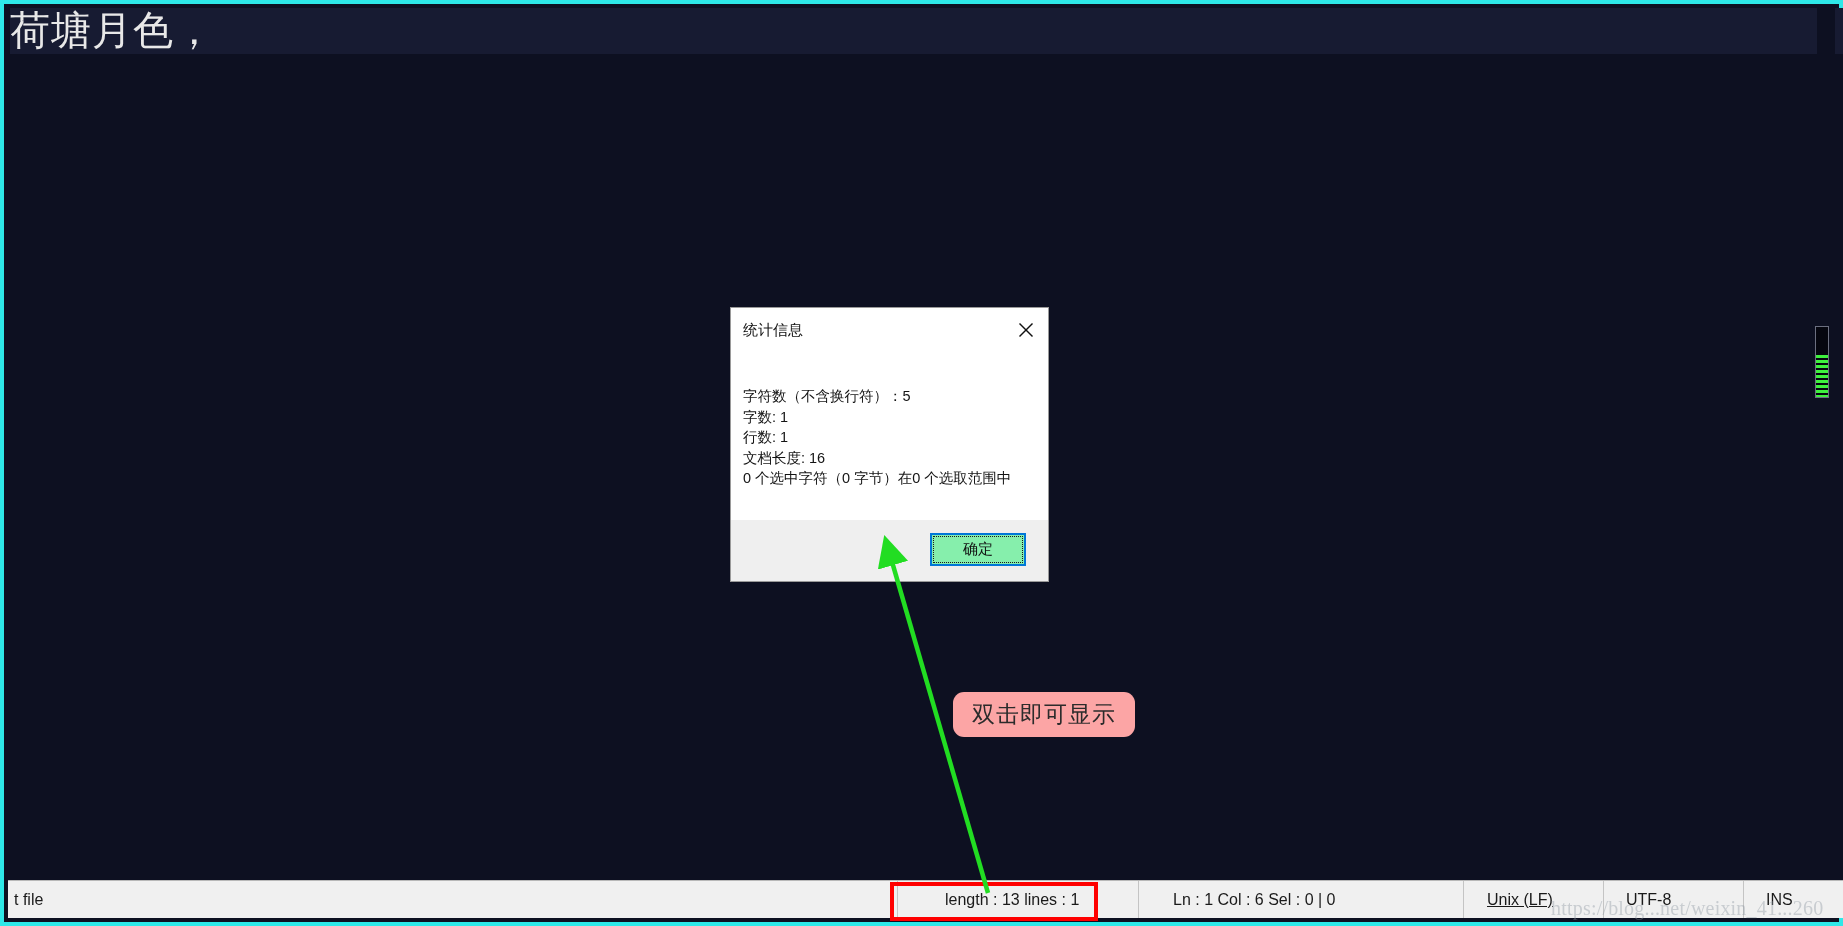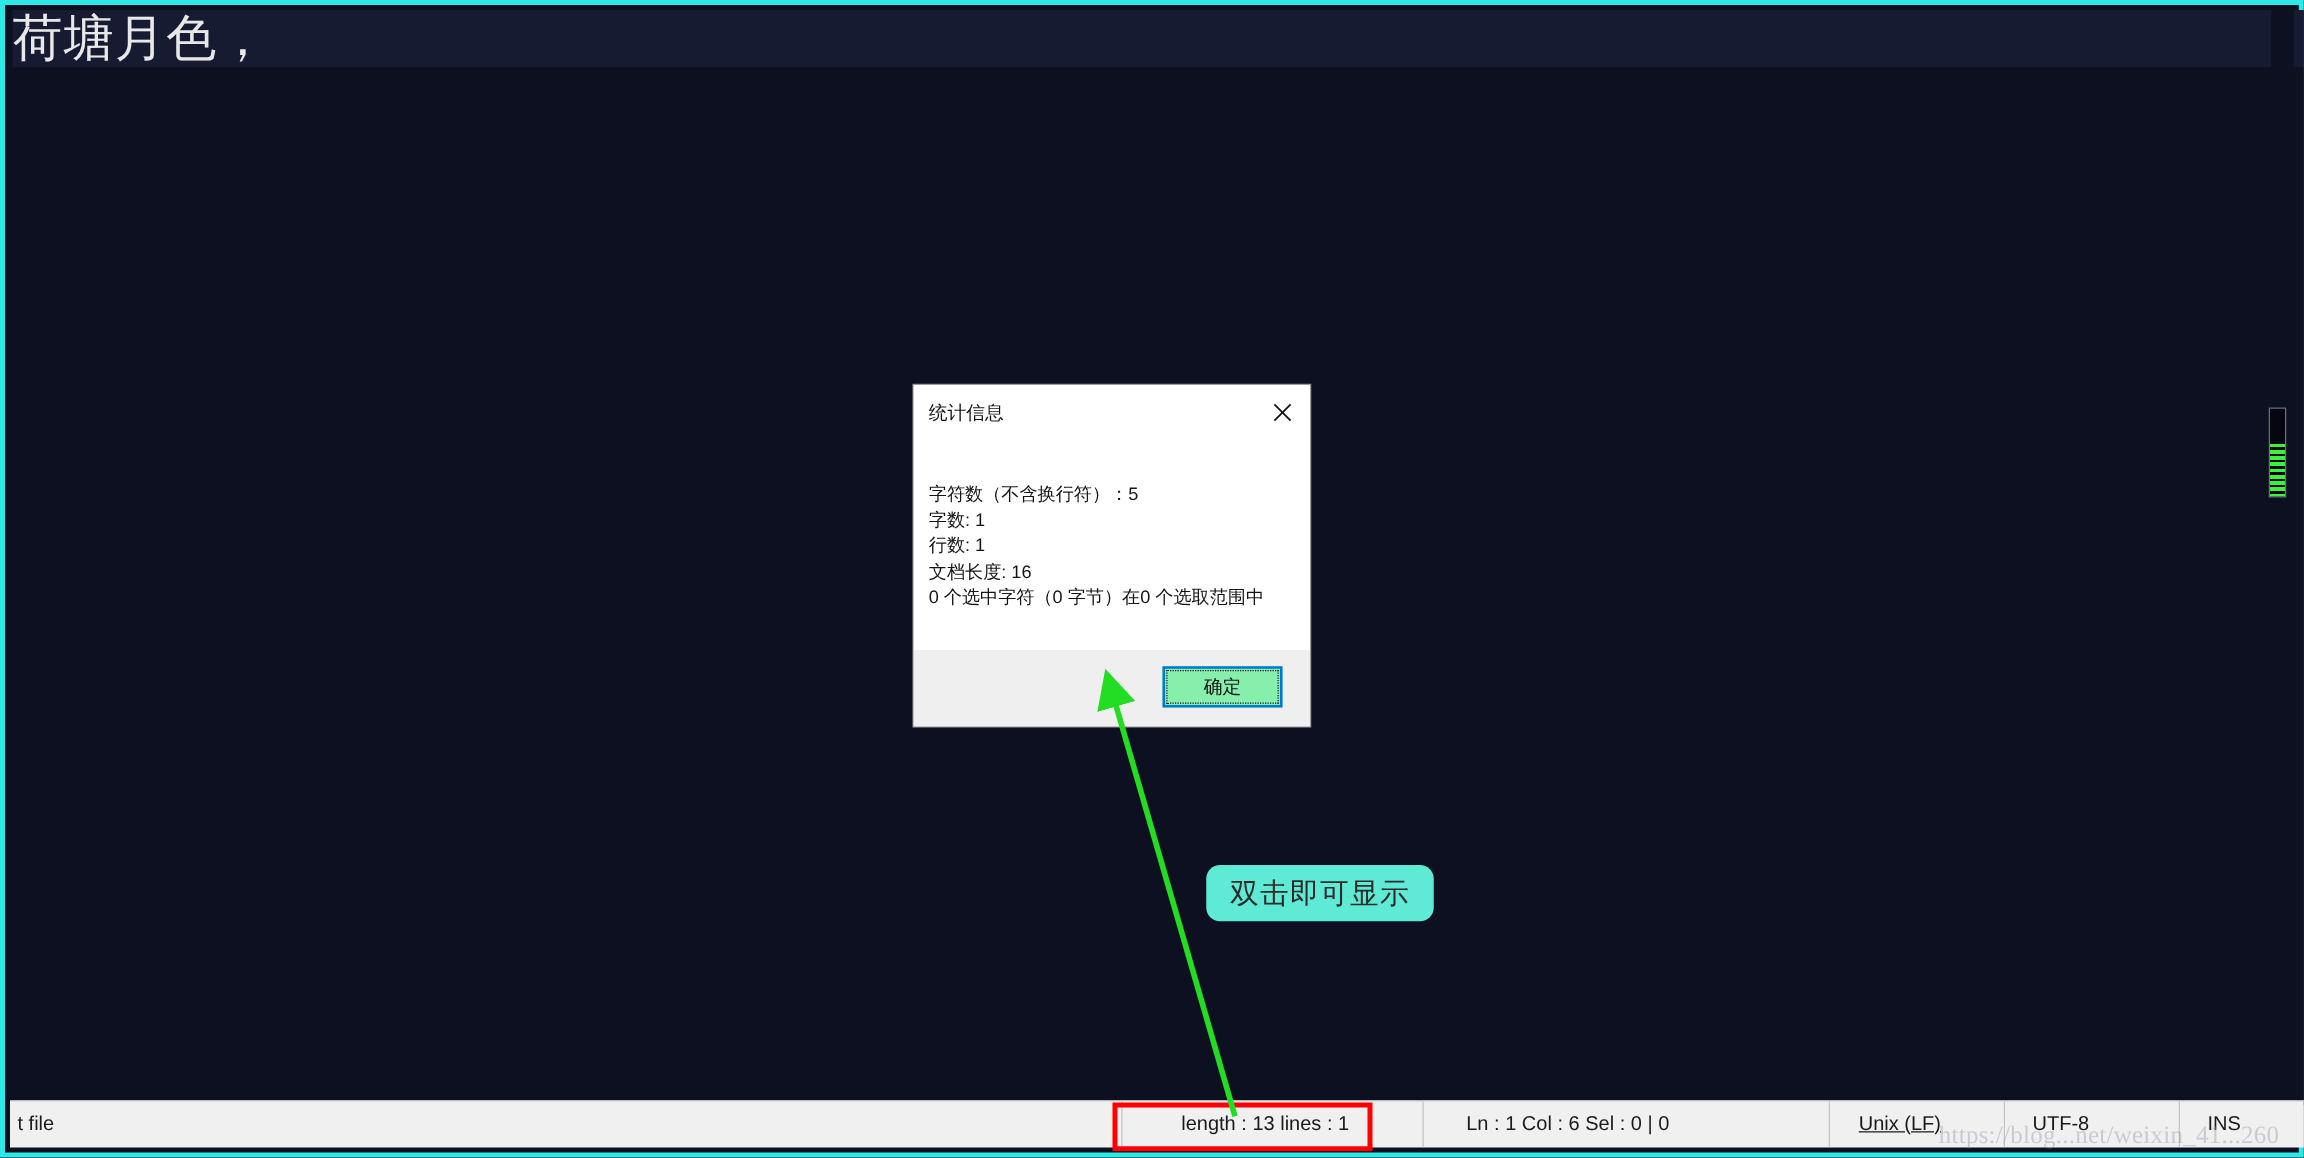--- a/index.html
+++ b/index.html
@@ -185,30 +185,29 @@
     pointer-events: none;
   }
 
   
   #callout-bubble {
     position: absolute;
     left: 949px;
     top: 688px;
     width: 182px;
     height: 45px;
-    background: #5eead4;
+    background: #fca5a5;
     border-radius: 11px;
     display: flex;
     align-items: center;
     justify-content: center;
     font-family: "Liberation Serif", serif;
     font-size: 23px;
     color: #2b2b2b;
     letter-spacing: 1px;
-    margin-left: 12px;
   }
 
   
   #status-bar {
     position: absolute;
     left: 4px;
     bottom: 4px;
     width: 1835px;
     height: 38px;
     background: #f0f0f0;

